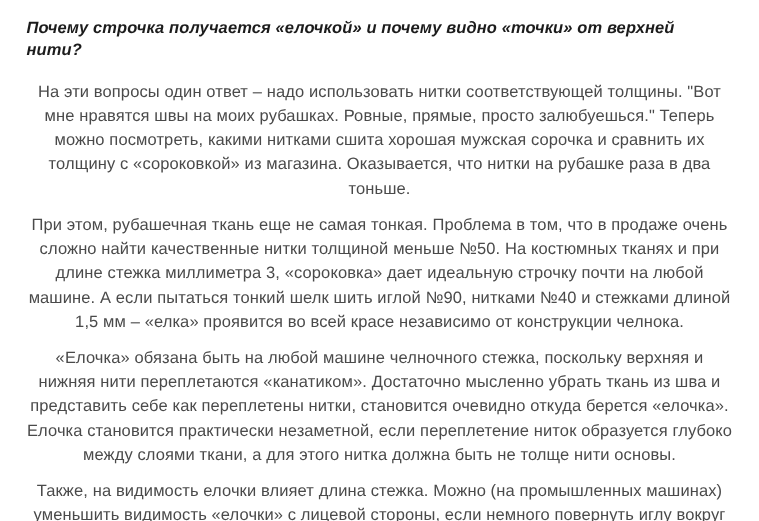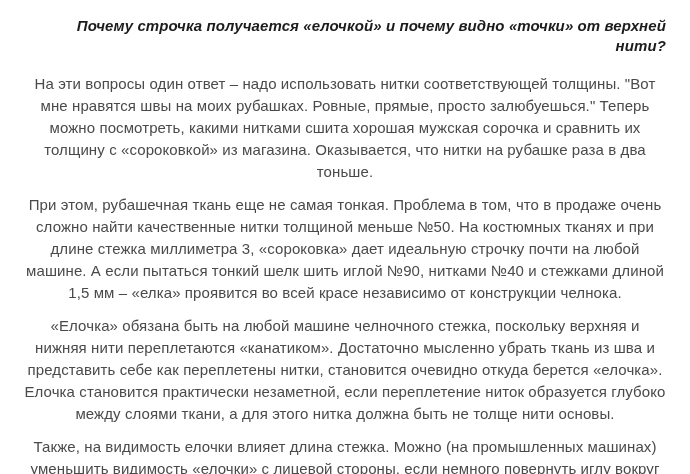--- a/index.html
+++ b/index.html
@@ -14,21 +14,21 @@
     padding: 16px 24px 8px 24px;
     background: #ffffff;
     font-family: "Liberation Sans", "DejaVu Sans", sans-serif;
     overflow: hidden;
   }
   .article-title {
     font-size: 15px;
     font-weight: bold;
     font-style: italic;
     color: #1c1c1c;
-    text-align: right;
+    text-align: left;
     line-height: 20px;
     margin: 0 0 17px 0;
     letter-spacing: 0.1px;
   }
   .article-paragraph {
     font-size: 15px;
     color: #4a4a4a;
     text-align: center;
     line-height: 22px;
     margin: 0 0 11px 0;

